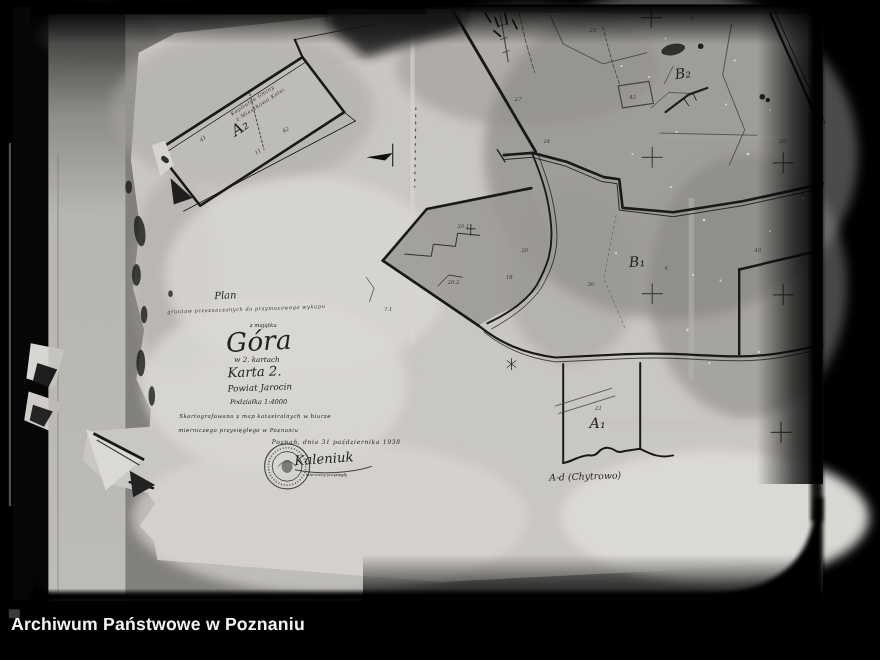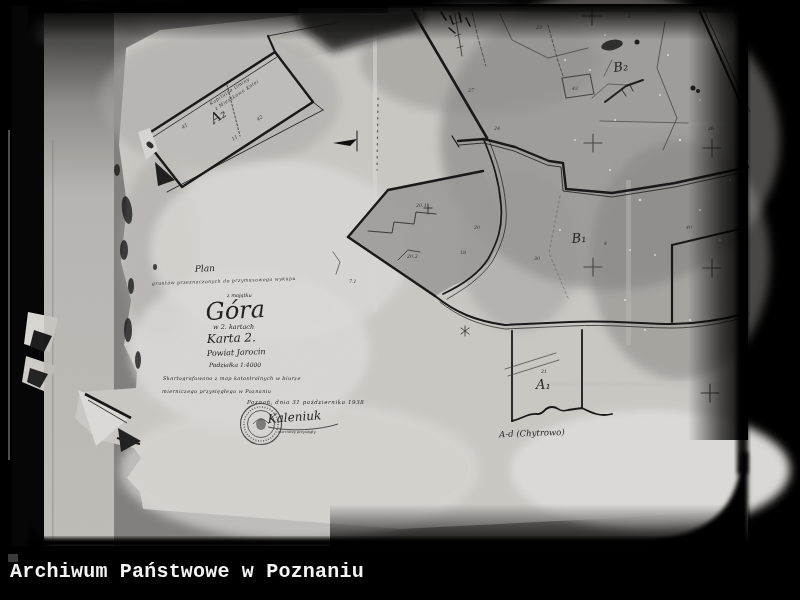--- a/index.html
+++ b/index.html
@@ -2,21 +2,21 @@
 <html><head>
 <meta charset="utf-8">
 <style>
   html,body{margin:0;padding:0;background:#000;}
   #stage{position:relative;width:800px;height:600px;background:#000;overflow:hidden;
          font-family:"DejaVu Serif", serif;}
   svg{display:block;}
   .bar{position:absolute;left:0;top:546px;width:800px;height:54px;background:#000;}
   .bar .sq{position:absolute;left:8px;top:8px;width:10px;height:8px;background:#3a3a3a;}
   .bar .lbl{position:absolute;left:10px;top:14px;color:#f4f4f4;
-            font-family:Liberation Mono, monospace;font-weight:bold;font-size:20px;
+            font-family:Liberation Sans, sans-serif;font-weight:bold;font-size:16px;
             letter-spacing:0.2px;white-space:nowrap;}
   text{fill:#262626;}
   .hand{font-style:italic;}
   .tiny{font-size:4.6px;letter-spacing:0.5px;fill:#3a3a3a;}
   .n{font-size:4.8px;font-style:italic;fill:#3f3f3f;}
 </style>
 </head>
 <body>
 
 <div id="stage">

